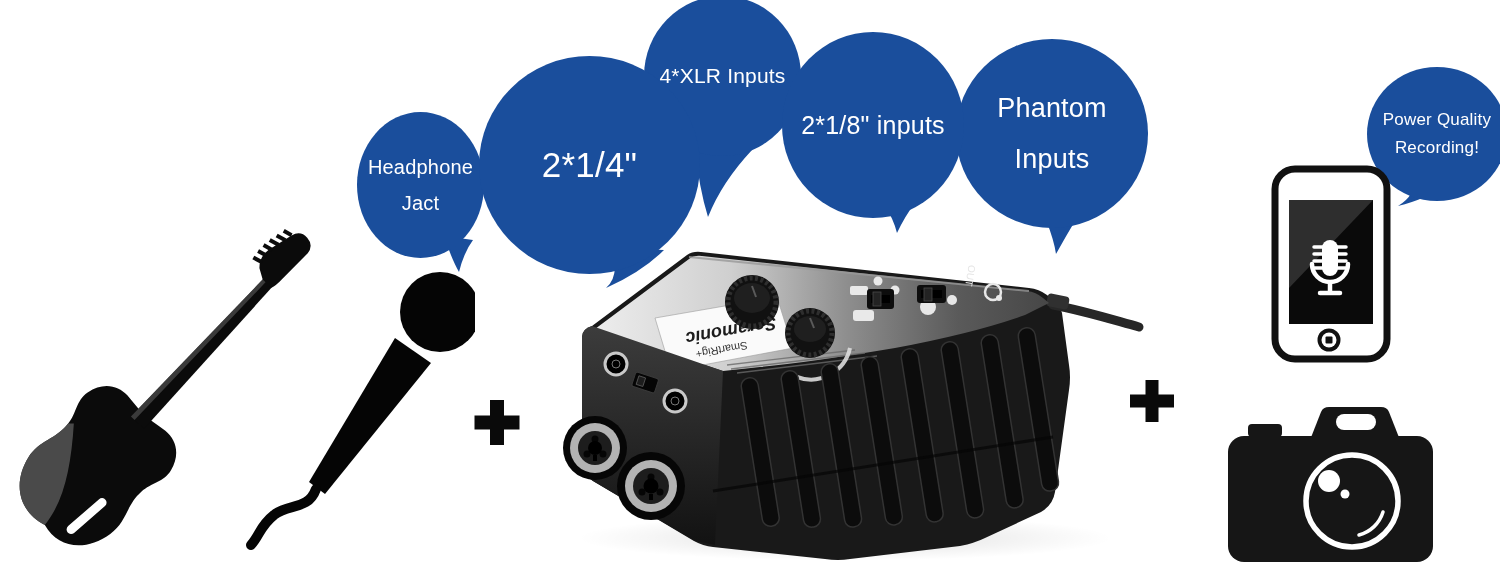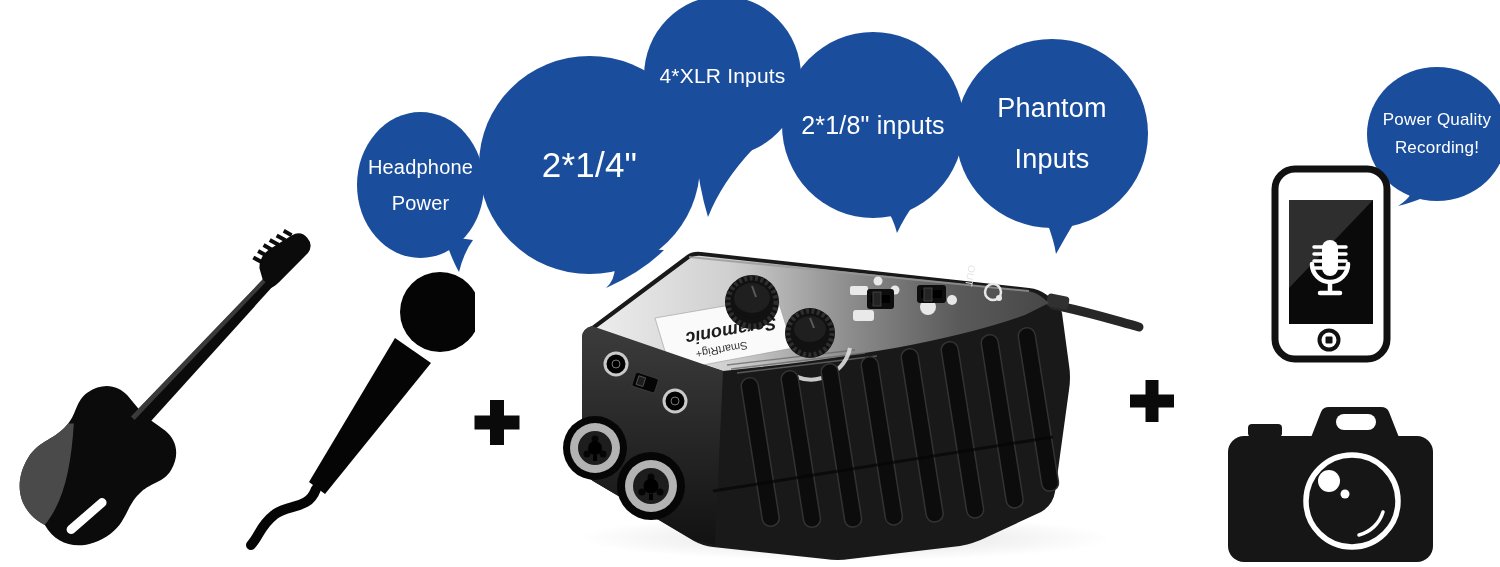--- a/index.html
+++ b/index.html
@@ -44,21 +44,21 @@
       <path d="M612 248 Q620 276 606 288 Q642 272 664 250 Z"></path>
       <path d="M695 148 Q699 188 708 217 Q722 182 752 150 Z"></path>
       <path d="M884 204 Q894 220 897 233 Q905 216 915 203 Z"></path>
       <path d="M1046 220 Q1054 240 1056 254 Q1066 236 1075 221 Z"></path>
       <path d="M1440 188 Q1426 199 1398 206 Q1417 194 1411 182 Z"></path>
     </g>
   </svg>
 
   <div class="bubble" id="b-headphone">
     <div class="ln">Headphone</div>
-    <div class="ln">Power</div>
+    <div class="ln">Jact</div>
   </div>
   <div class="bubble" id="b-quarter">
     <div class="ln">2*1/4"</div>
   </div>
   <div class="bubble" id="b-xlr">
     <div class="ln">4*XLR Inputs</div>
   </div>
   <div class="bubble" id="b-eighth">
     <div class="ln">2*1/8" inputs</div>
   </div>

